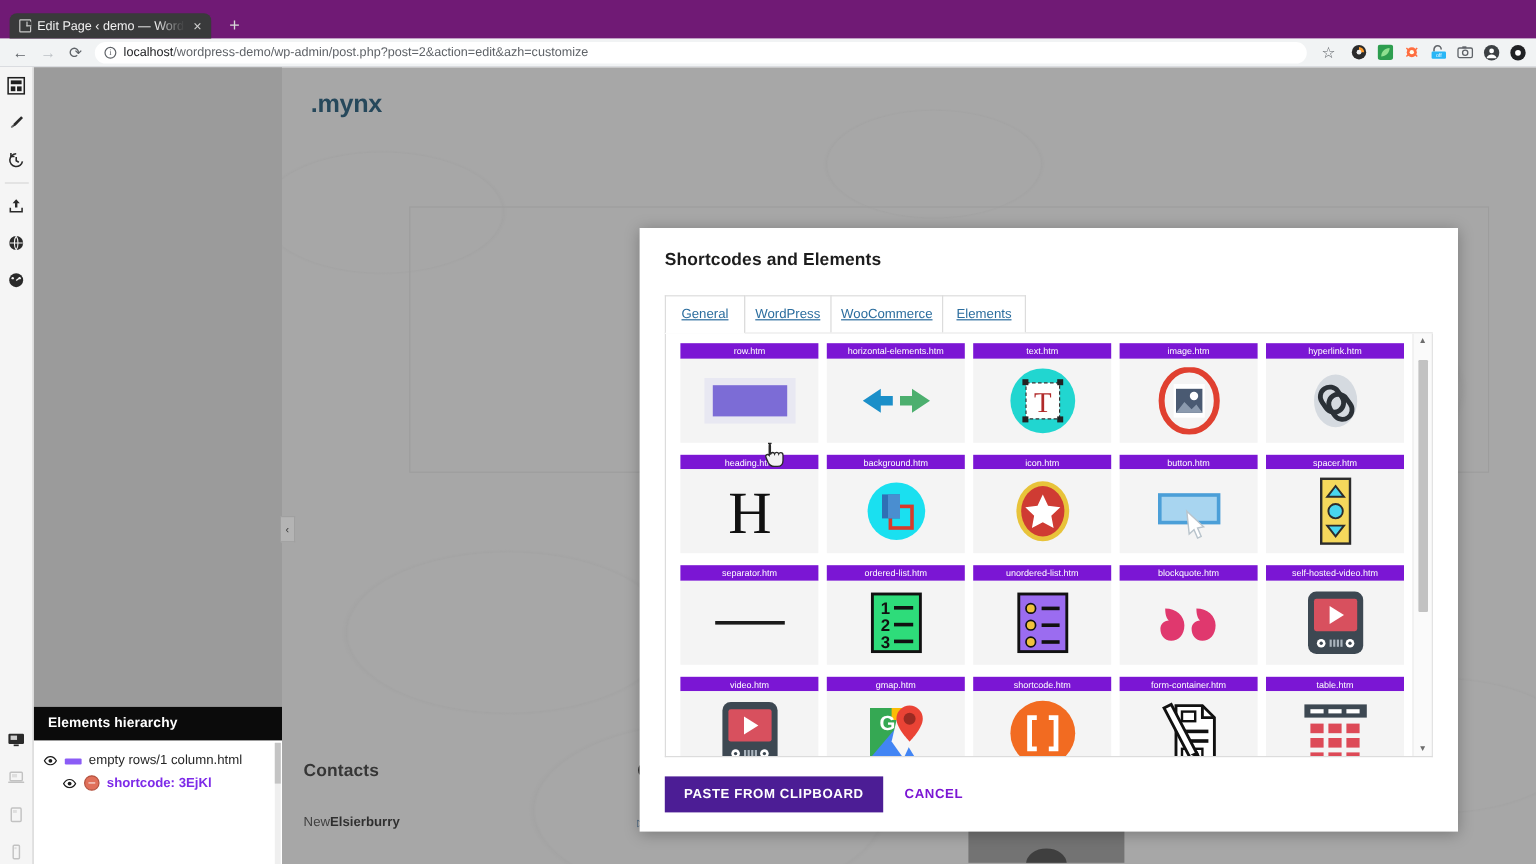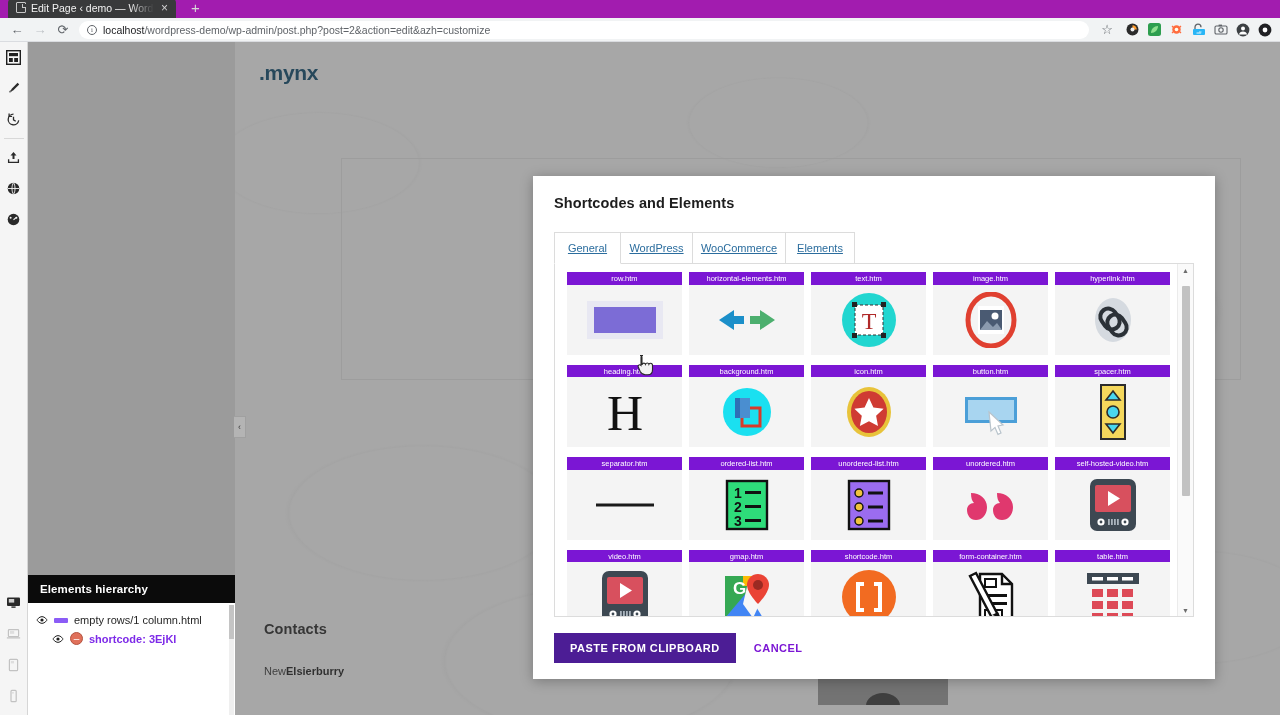--- a/index.html
+++ b/index.html
@@ -5,22 +5,22 @@
   * { box-sizing: border-box; margin: 0; padding: 0; }
   html, body { width: 1280px; height: 720px; overflow: hidden; }
   body {
     font-family: "Liberation Sans", sans-serif;
     background: #fff;
     -webkit-font-smoothing: antialiased;
   }
 
   
   .browser-tabstrip {
-    height: 18px;
-    background: #a21caf;
+    height: 32px;
+    background: #701a75;
     display: flex;
     align-items: flex-end;
     padding-left: 8px;
     position: relative;
   }
   .tab {
     height: 21px;
     background: #393a3b;
     border-radius: 6px 6px 0 0;
     display: flex;
@@ -292,21 +292,20 @@
     border: 1px solid #e6e6e6;
   }
   .site-footer {
     position: absolute;
     left: 0; right: 0; bottom: 0;
     height: 110px;
     padding: 16px 26px 0 18px;
   }
   .footer-cols {
     display: flex;
-    margin-left: 11px;
   }
   .fc { }
   .fc-title {
     font-size: 14.5px;
     font-weight: bold;
     color: #2a2a2a;
     margin-bottom: 28px;
     letter-spacing: .1px;
   }
   .fc-item { font-size: 11px; color: #3a3a3a; }
@@ -871,21 +870,21 @@
                     <circle cx="16" cy="30" r="4" fill="#f0c23c" stroke="#111" stroke-width="1.4"></circle>
                     <circle cx="16" cy="44" r="4" fill="#f0c23c" stroke="#111" stroke-width="1.4"></circle>
                     <rect x="25" y="14.5" width="15" height="3" fill="#111"></rect>
                     <rect x="25" y="28.5" width="15" height="3" fill="#111"></rect>
                     <rect x="25" y="42.5" width="15" height="3" fill="#111"></rect>
                   </svg>
               </div>
             </div>
 
             <div class="cell">
-              <div class="cell-label">unordered.htm</div>
+              <div class="cell-label">blockquote.htm</div>
               <div class="cell-thumb">
                 <svg width="54" height="34" viewBox="0 0 54 34">
                     <g fill="#e0386e">
                       <path d="M4 4c9 0 16 6 16 14S15 31 9 31 0 26 0 21c0-4 3-7 7-7-2-2-3-5-3-10z" transform="translate(3,1)"></path>
                       <path d="M4 4c9 0 16 6 16 14S15 31 9 31 0 26 0 21c0-4 3-7 7-7-2-2-3-5-3-10z" transform="translate(29,1)"></path>
                     </g>
                   </svg>
               </div>
             </div>
 

